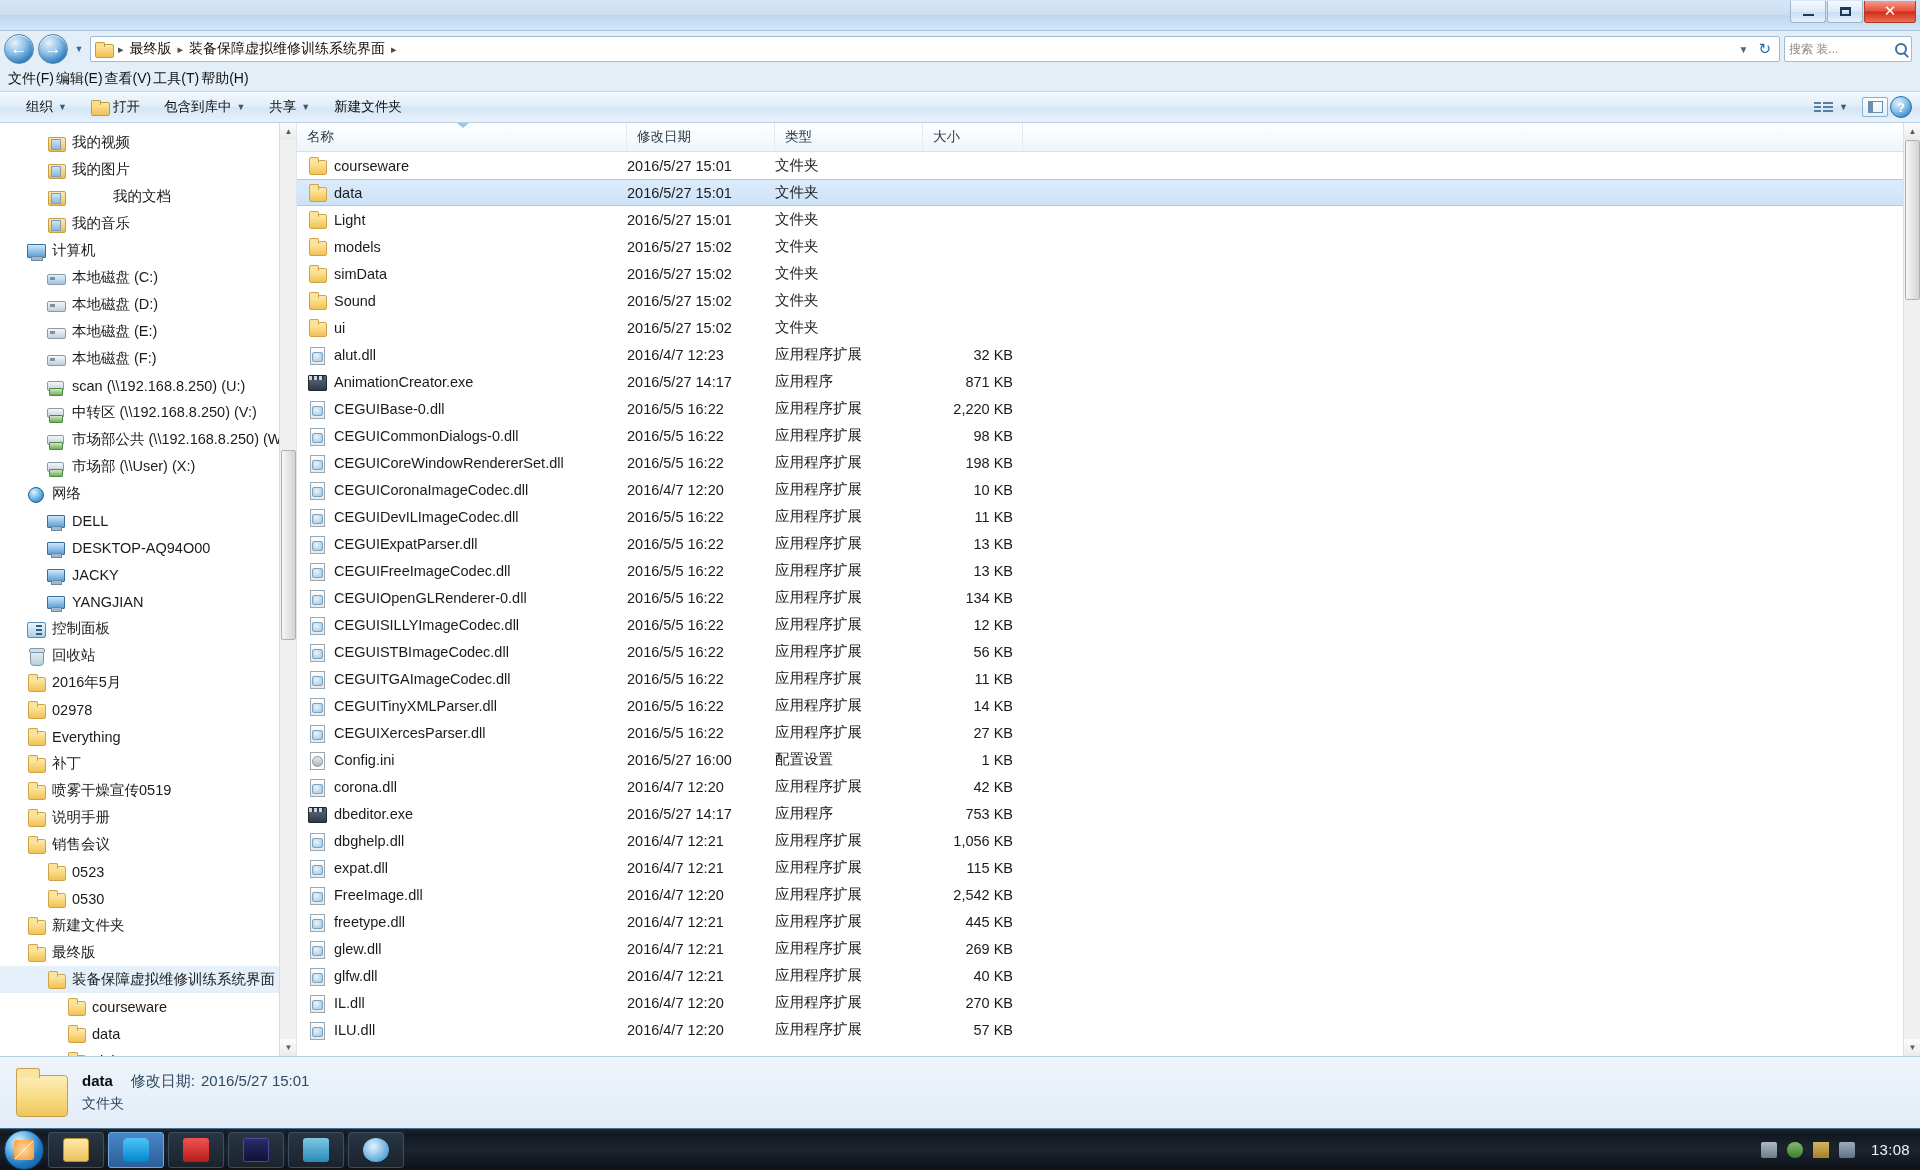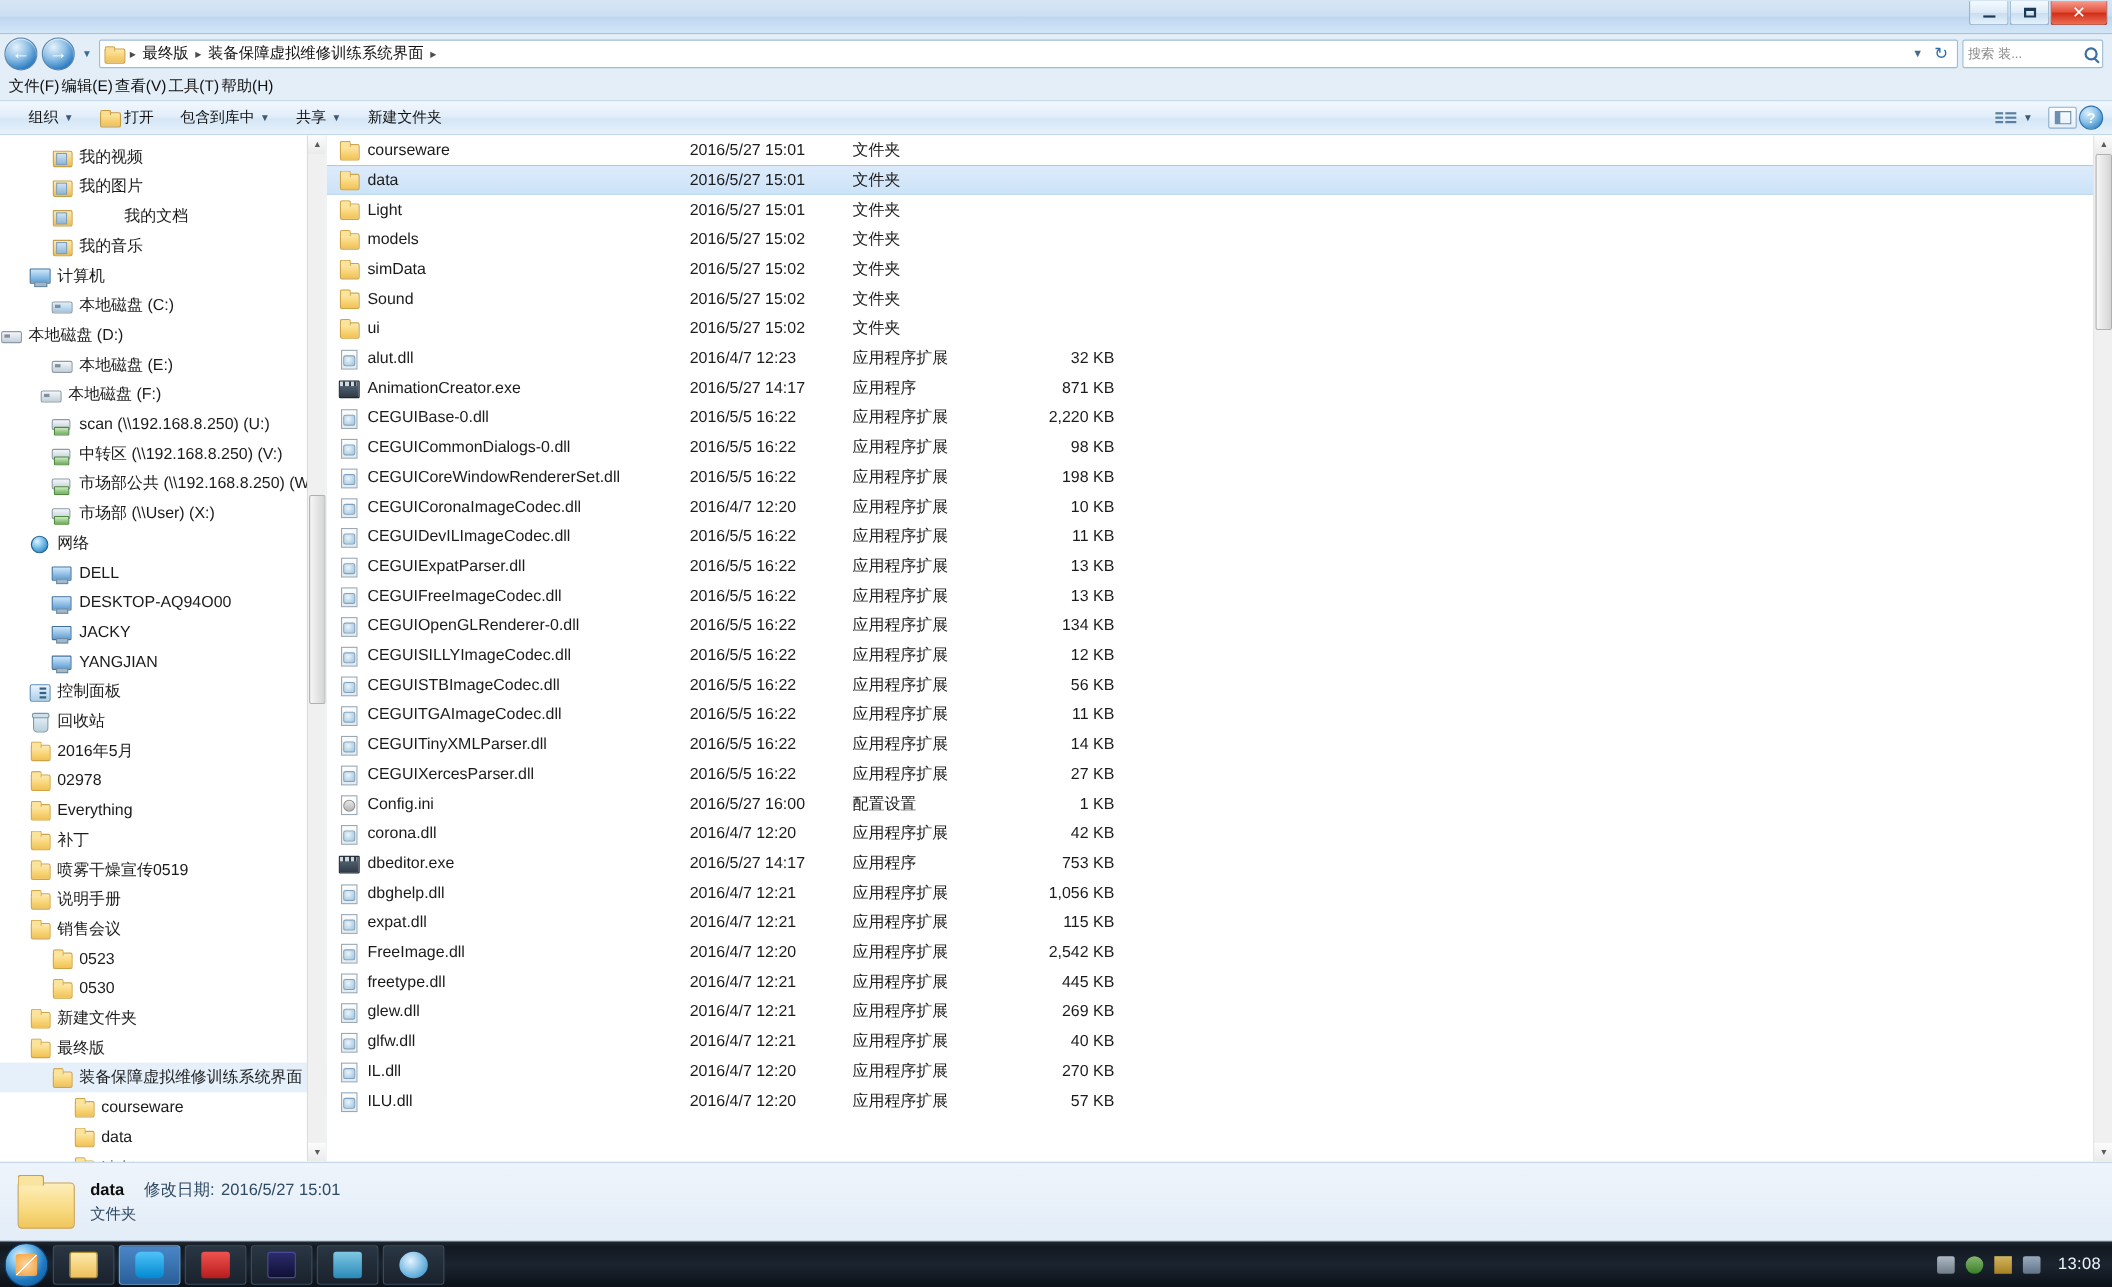--- a/index.html
+++ b/index.html
@@ -541,29 +541,29 @@
             <span>我的音乐</span>
           </div>
           <div class="navitem" style="padding-left: 26px;">
             <span class="ico ic-pc"></span>
             <span>计算机</span>
           </div>
           <div class="navitem" style="padding-left: 46px;">
             <span class="ico ic-drive sys"></span>
             <span>本地磁盘 (C:)</span>
           </div>
-          <div class="navitem" style="">
+          <div class="navitem" style=" margin-left: 46px;">
             <span class="ico ic-drive"></span>
             <span>本地磁盘 (D:)</span>
           </div>
           <div class="navitem" style="padding-left: 46px;">
             <span class="ico ic-drive"></span>
             <span>本地磁盘 (E:)</span>
           </div>
-          <div class="navitem" style="padding-left: 36px; text-align: right;">
+          <div class="navitem" style="padding-left: 46px; text-align: right;">
             <span class="ico ic-drive"></span>
             <span>本地磁盘 (F:)</span>
           </div>
           <div class="navitem" style="padding-left: 46px;">
             <span class="ico ic-netdrive"></span>
             <span>scan (\\192.168.8.250) (U:)</span>
           </div>
           <div class="navitem" style="padding-left: 46px;">
             <span class="ico ic-netdrive"></span>
             <span>中转区 (\\192.168.8.250) (V:)</span>
@@ -668,20 +668,36 @@
       <div class="navscroll">
         <div class="sbarrow" style="top:0">▲</div>
         <div class="sbtrack">
           <div class="sbthumb" style="top:310px;height:190px"></div>
         </div>
         <div class="sbarrow" style="bottom:0">▼</div>
       </div>
     </div>
 
     <div class="listpane">
+      <div class="colhead">
+        <div class="col name">
+          <span>名称</span>
+          <span class="sortmark"></span>
+        </div>
+        <div class="col date">
+          <span>修改日期</span>
+        </div>
+        <div class="col type">
+          <span>类型</span>
+        </div>
+        <div class="col size">
+          <span style="margin-right:auto;margin-left:-0px">大小</span>
+        </div>
+        <div class="col rest"></div>
+      </div>
       <div class="rows" id="rows">
           <div class="row">
             <div class="c-name">
               <span class="ico ic-folder"></span>
               <span>courseware</span>
             </div>
             <div class="c-date">2016/5/27 15:01</div>
             <div class="c-type">文件夹</div>
             <div class="c-size"></div>
           </div>

